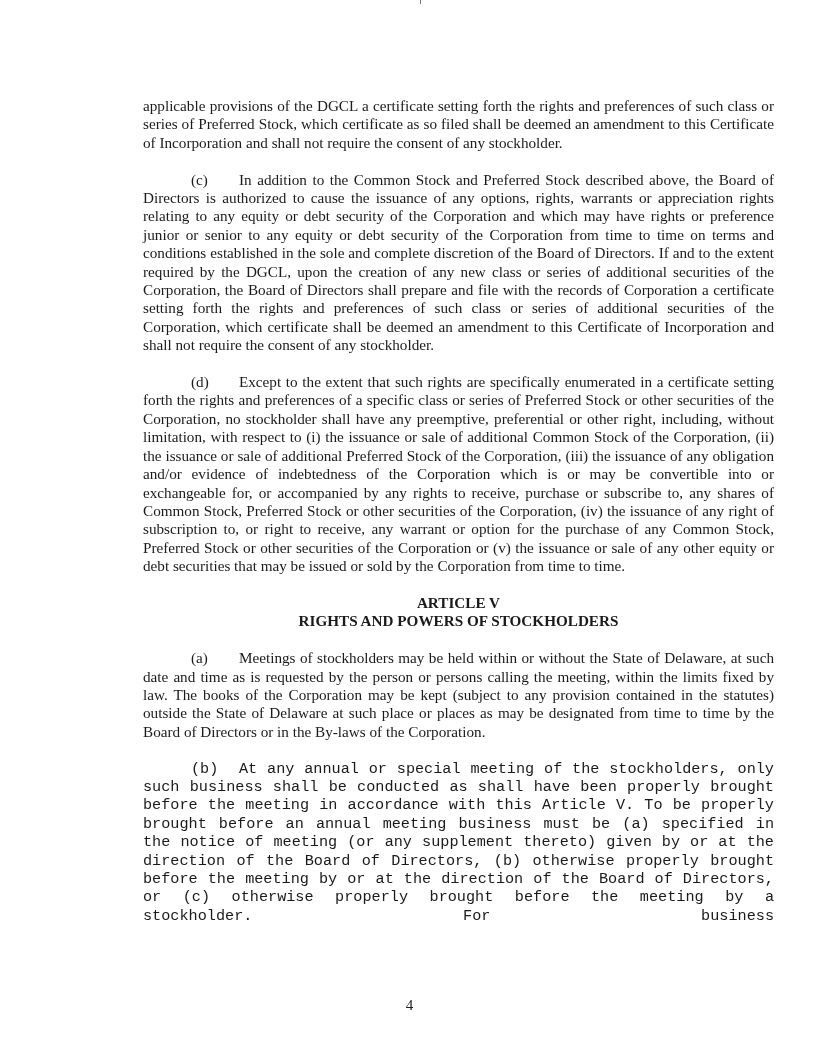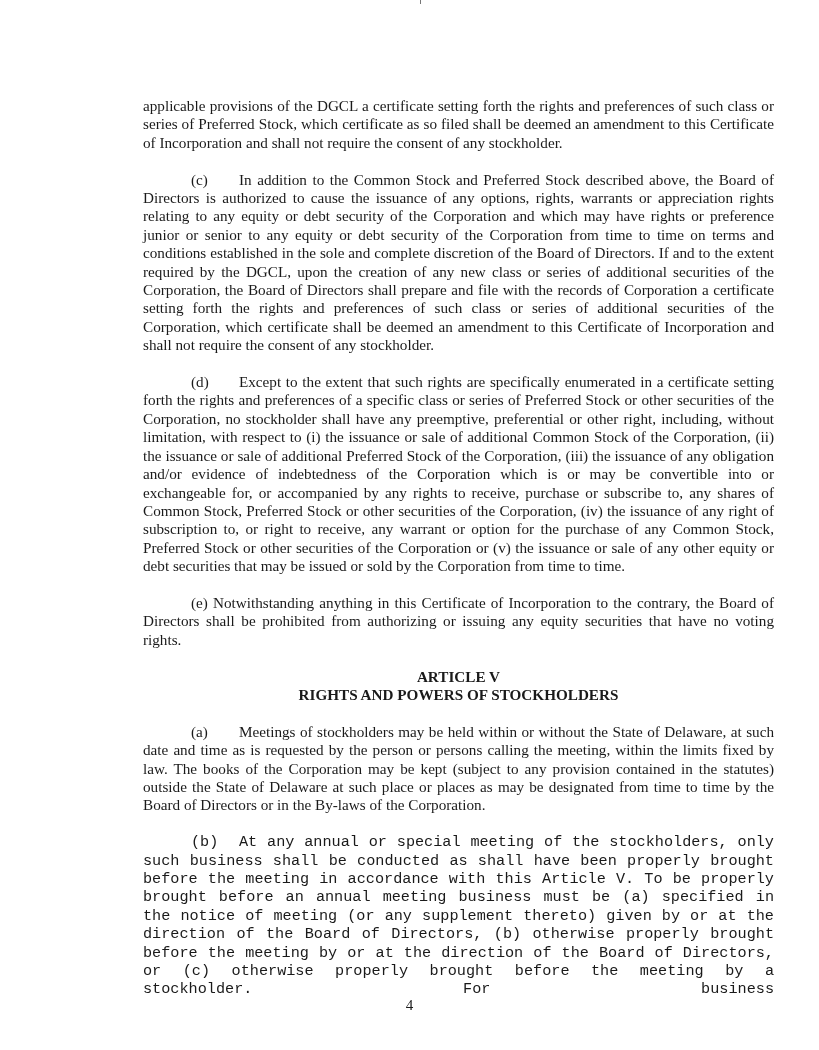--- a/index.html
+++ b/index.html
@@ -77,23 +77,20 @@
   </p>
 
   <p class="para indent">
     <span class="label">(c)</span><span>In addition to the Common Stock and Preferred Stock described above, the Board of Directors is authorized to cause the issuance of any options, rights, warrants or appreciation rights relating to any equity or debt security of the Corporation and which may have rights or preference junior or senior to any equity or debt security of the Corporation from time to time on terms and conditions established in the sole and complete discretion of the Board of Directors.  If and to the extent required by the DGCL, upon the creation of any new class or series of additional securities of the Corporation, the Board of Directors shall prepare and file with the records of Corporation a certificate setting forth the rights and preferences of such class or series of additional securities of the Corporation, which certificate shall be deemed an amendment to this Certificate of Incorporation and shall not require the consent of any stockholder.</span>
   </p>
 
   <p class="para indent">
     <span class="label">(d)</span><span>Except to the extent that such rights are specifically enumerated in a certificate setting forth the rights and preferences of a specific class or series of Preferred Stock or other securities of the Corporation, no stockholder shall have any preemptive, preferential or other right, including, without limitation, with respect to (i) the issuance or sale of additional Common Stock of the Corporation, (ii) the issuance or sale of additional Preferred Stock of the Corporation, (iii) the issuance of any obligation and/or evidence of indebtedness of the Corporation which is or may be convertible into or exchangeable for, or accompanied by any rights to receive, purchase or subscribe to, any shares of Common Stock, Preferred Stock or other securities of the Corporation, (iv) the issuance of any right of subscription to, or right to receive, any warrant or option for the purchase of any Common Stock, Preferred Stock or other securities of the Corporation or (v) the issuance or sale of any other equity or debt securities that may be issued or sold by the Corporation from time to time.</span>
   </p>
 
-  <p class="para indent-e">
-    <span>(e) Notwithstanding anything in this Certificate of Incorporation to the contrary, the Board of Directors shall be prohibited from authorizing or issuing any equity securities that have no voting rights.</span>
-  </p>
 
   <div class="heading">
     <div>ARTICLE V</div>
     <div>RIGHTS AND POWERS OF STOCKHOLDERS</div>
   </div>
 
   <p class="para indent">
     <span class="label">(a)</span><span>Meetings of stockholders may be held within or without the State of Delaware, at such date and time as is requested by the person or persons calling the meeting, within the limits fixed by law.  The books of the Corporation may be kept (subject to any provision contained in the statutes) outside the State of Delaware at such place or places as may be designated from time to time by the Board of Directors or in the By-laws of the Corporation.</span>
   </p>
 

